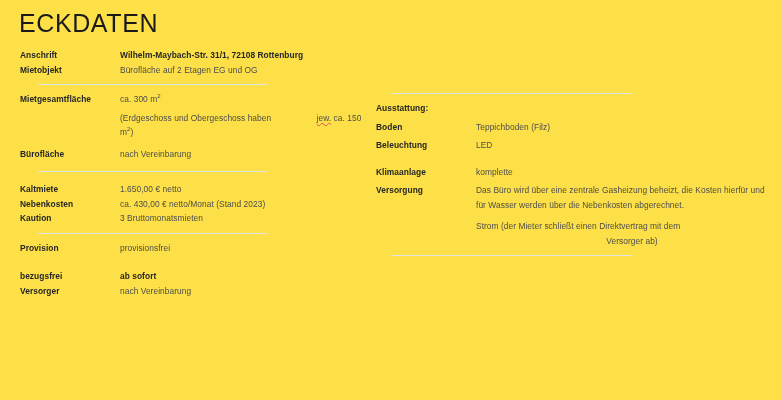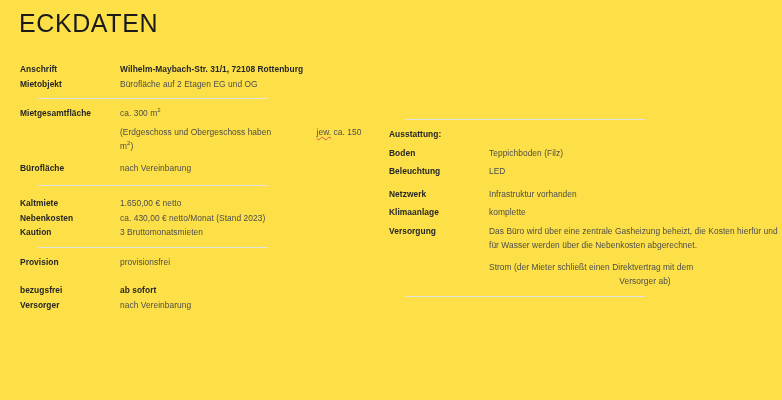--- a/index.html
+++ b/index.html
@@ -34,21 +34,21 @@
     line-height: 30px;
     white-space: nowrap;
   }
 
   
   .col {
     position: absolute;
     top: 0;
   }
   .col-left  { left: 20px;  width: 345px; }
-  .col-right { left: 389px; width: 390px; margin-top: 26px; }
+  .col-right { left: 376px; width: 390px; }
 
   
   .row {
     display: flex;
     align-items: flex-start;
     font-size: 8.4px;
     line-height: 14.5px;
   }
   .label {
     font-weight: 700;
@@ -105,21 +105,21 @@
 
   sup { font-size: 0.72em; vertical-align: super; line-height: 0; }
 </style>
 </head>
 <body>
 
 <div class="page">
 
   <div class="doc-title">ECKDATEN</div>
 
-  <div class="col col-left" style="top:62px;">
+  <div class="col col-left" style="top:48px;">
 
     <div>
       <div class="row">
         <span class="label">Anschrift</span>
         <span class="value bold">Wilhelm-Maybach-Str. 31/1, 72108 Rottenburg</span>
       </div>
       <div class="row">
         <span class="label">Mietobjekt</span>
         <span class="value">Bürofläche auf 2 Etagen EG und OG</span>
       </div>
@@ -202,24 +202,20 @@
         <span class="label">Boden</span>
         <span class="value">Teppichboden (Filz)</span>
       </div>
       <div class="gap-xs"></div>
       <div class="row">
         <span class="label">Beleuchtung</span>
         <span class="value">LED</span>
       </div>
       <div class="gap-xs"></div>
       <div class="gap-xs"></div>
-      <div class="row">
-        <span class="label">Netzwerk</span>
-        <span class="value">Infrastruktur vorhanden</span>
-      </div>
       <div class="gap-xs"></div>
       <div class="row">
         <span class="label">Klimaanlage</span>
         <span class="value">komplette</span>
       </div>
       <div class="gap-xs"></div>
       <div class="row">
         <span class="label">Versorgung</span>
         <span class="value">Das Büro wird über eine zentrale Gasheizung beheizt, die Kosten hierfür und für Wasser werden über die Nebenkosten abgerechnet.</span>
       </div>

